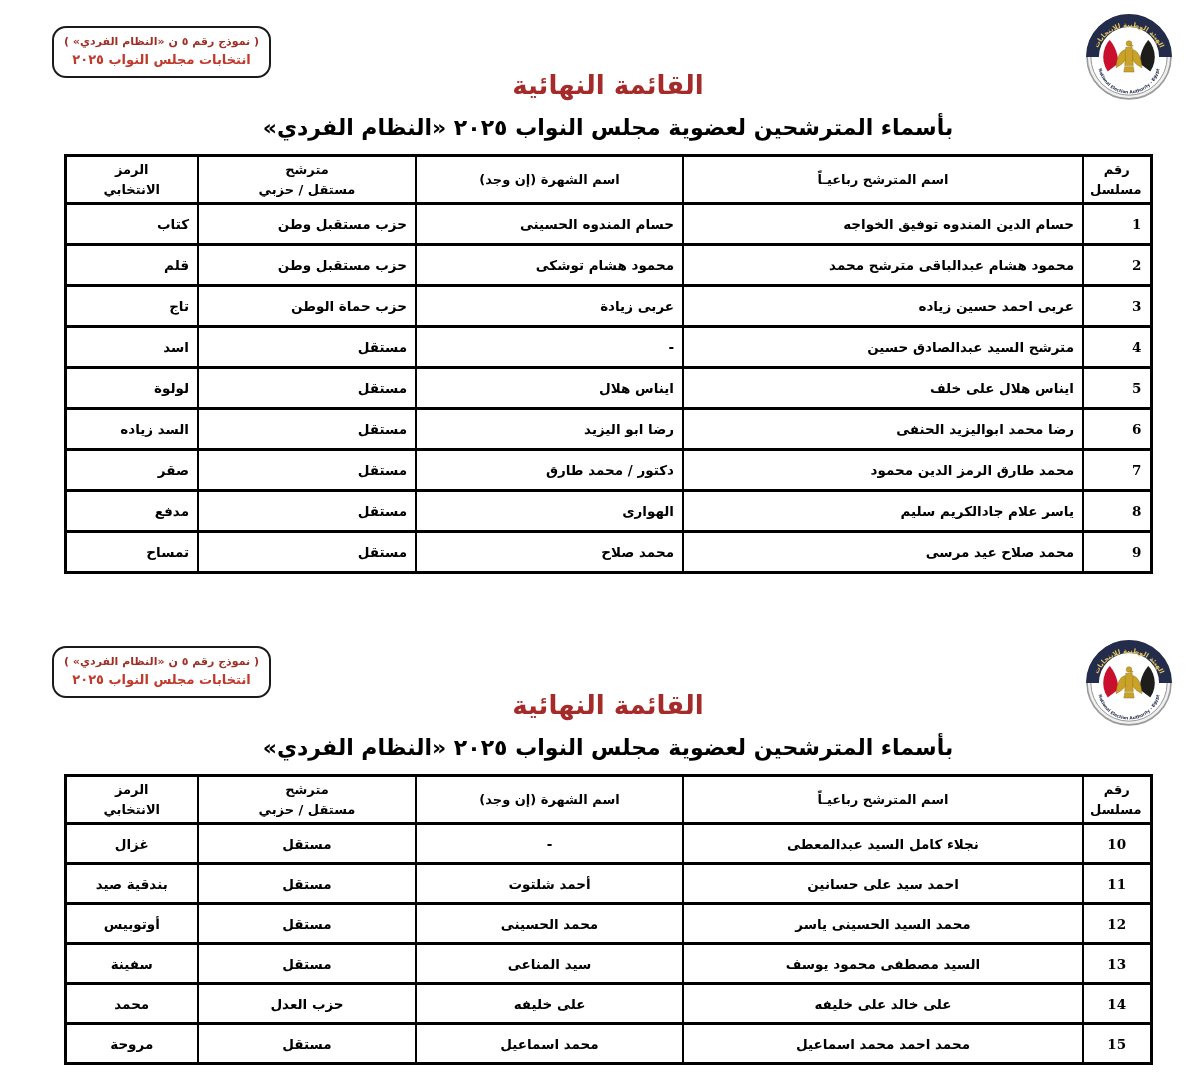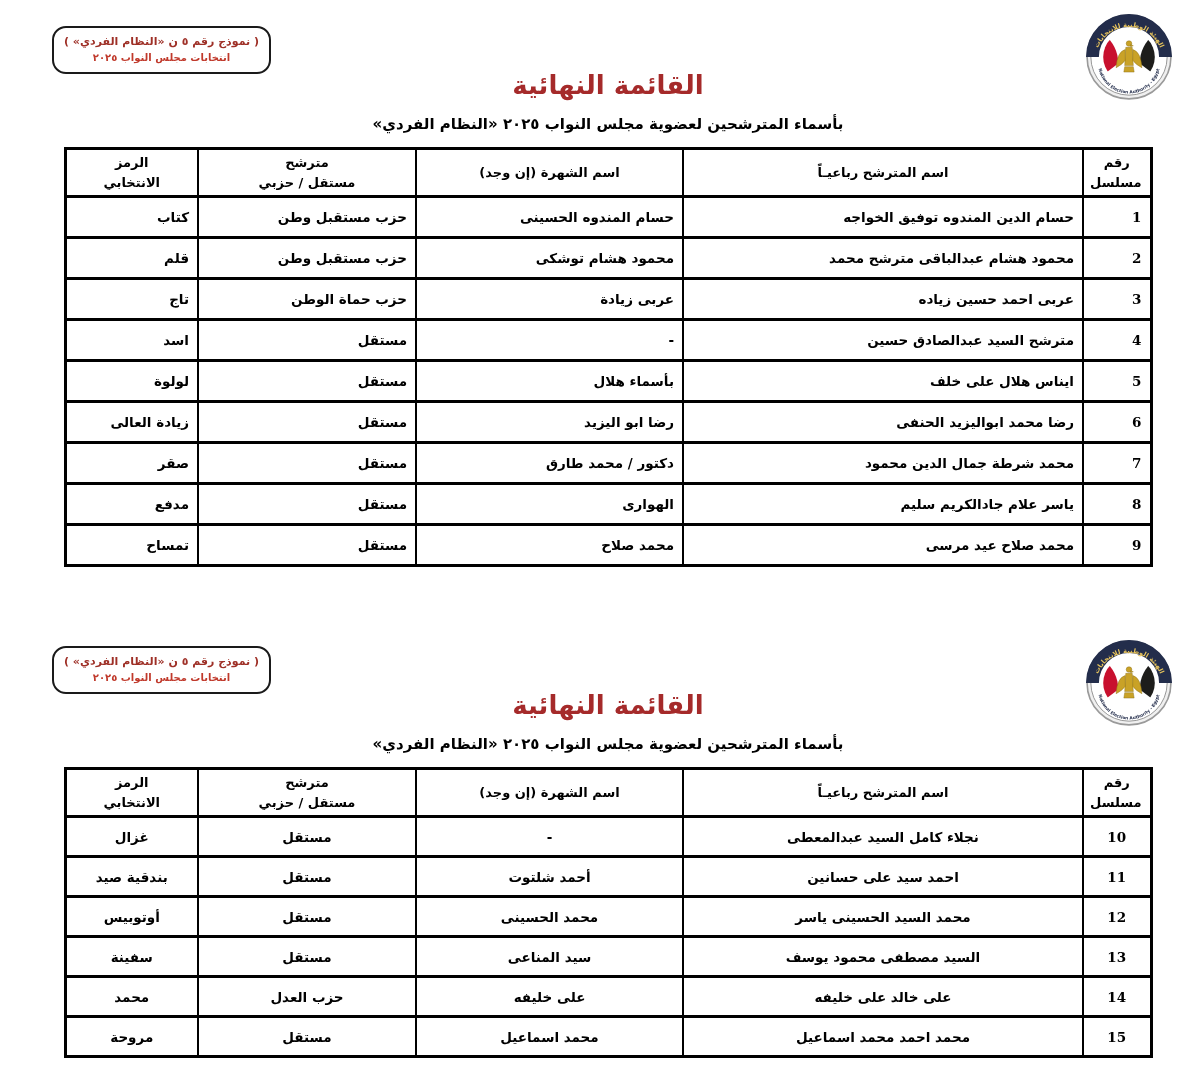--- a/index.html
+++ b/index.html
@@ -21,34 +21,34 @@
     min-width:158px;
     border:2px solid #1a1a1a;
     border-radius:14px;
     padding:5px 10px 6px;
     text-align:center;
     font-weight:bold;
     line-height:1.55;
     background:#fff;
   }
   .stamp .l1 { color:#9e2f26; font-size:11px; }
-  .stamp .l2 { color:#c0392b; font-size:10px; }
+  .stamp .l2 { color:#c0392b; font-size:13px; }
 
   
   .logo { position:absolute; right:28px; top:14px; width:86px; height:86px; }
 
   .titles { text-align:center; }
   .main-title {
     color:#a52a2a;
     font-size:26px;
     font-weight:bold;
   }
   .sub-title {
     margin-top:15px;
-    font-size:15px;
+    font-size:22px;
     font-weight:bold;
     color:#000;
   }
   .district-line {
     margin-top:12px;
     font-size:16px;
     font-weight:bold;
     color:#000;
   }
   .sheet-1 .titles { padding-top:70px; }
@@ -183,34 +183,34 @@
         <tr>
           <td class="c-serial">4</td>
           <td class="c-name">مترشح السيد عبدالصادق حسين</td>
           <td class="c-shohra">-</td>
           <td class="c-party">مستقل</td>
           <td class="c-symbol">اسد</td>
         </tr>
         <tr>
           <td class="c-serial">5</td>
           <td class="c-name">ايناس هلال على خلف</td>
-          <td class="c-shohra">بأسماء هلال</td>
+          <td class="c-shohra">ايناس هلال</td>
           <td class="c-party">مستقل</td>
           <td class="c-symbol">لولوة</td>
         </tr>
         <tr>
           <td class="c-serial">6</td>
           <td class="c-name">رضا محمد ابواليزيد الحنفى</td>
           <td class="c-shohra">رضا ابو اليزيد</td>
           <td class="c-party">مستقل</td>
-          <td class="c-symbol">زيادة العالى</td>
+          <td class="c-symbol">السد زياده</td>
         </tr>
         <tr>
           <td class="c-serial">7</td>
-          <td class="c-name">محمد شرطة جمال الدين محمود</td>
+          <td class="c-name">محمد طارق الرمز الدين محمود</td>
           <td class="c-shohra">دكتور / محمد طارق</td>
           <td class="c-party">مستقل</td>
           <td class="c-symbol">صقر</td>
         </tr>
         <tr>
           <td class="c-serial">8</td>
           <td class="c-name">ياسر علام جادالكريم سليم</td>
           <td class="c-shohra">الهوارى</td>
           <td class="c-party">مستقل</td>
           <td class="c-symbol">مدفع</td>

